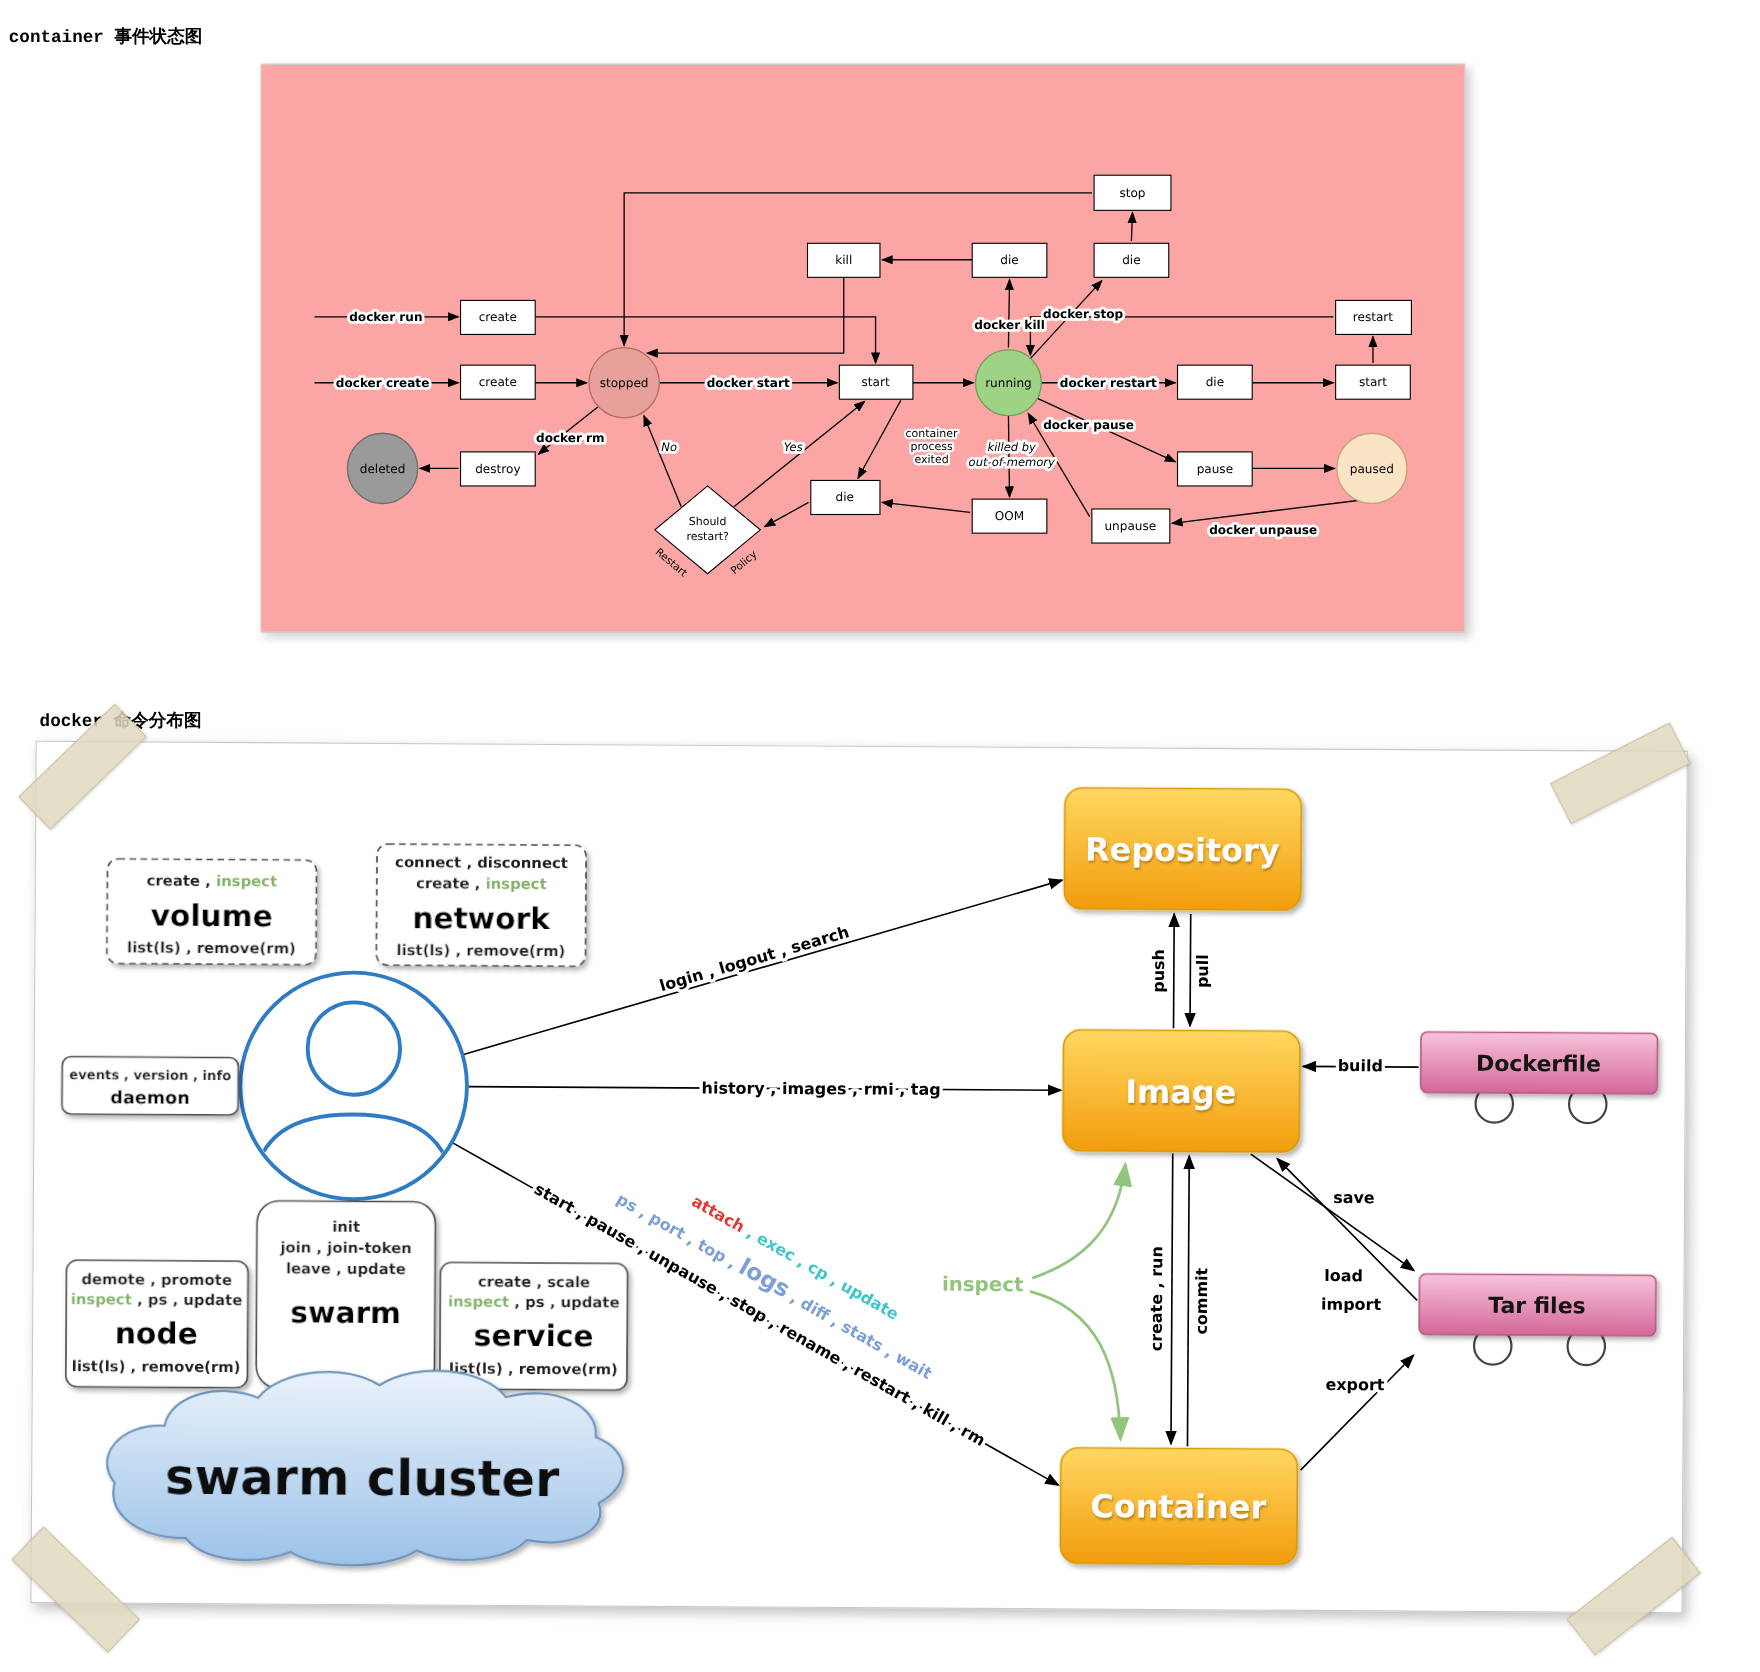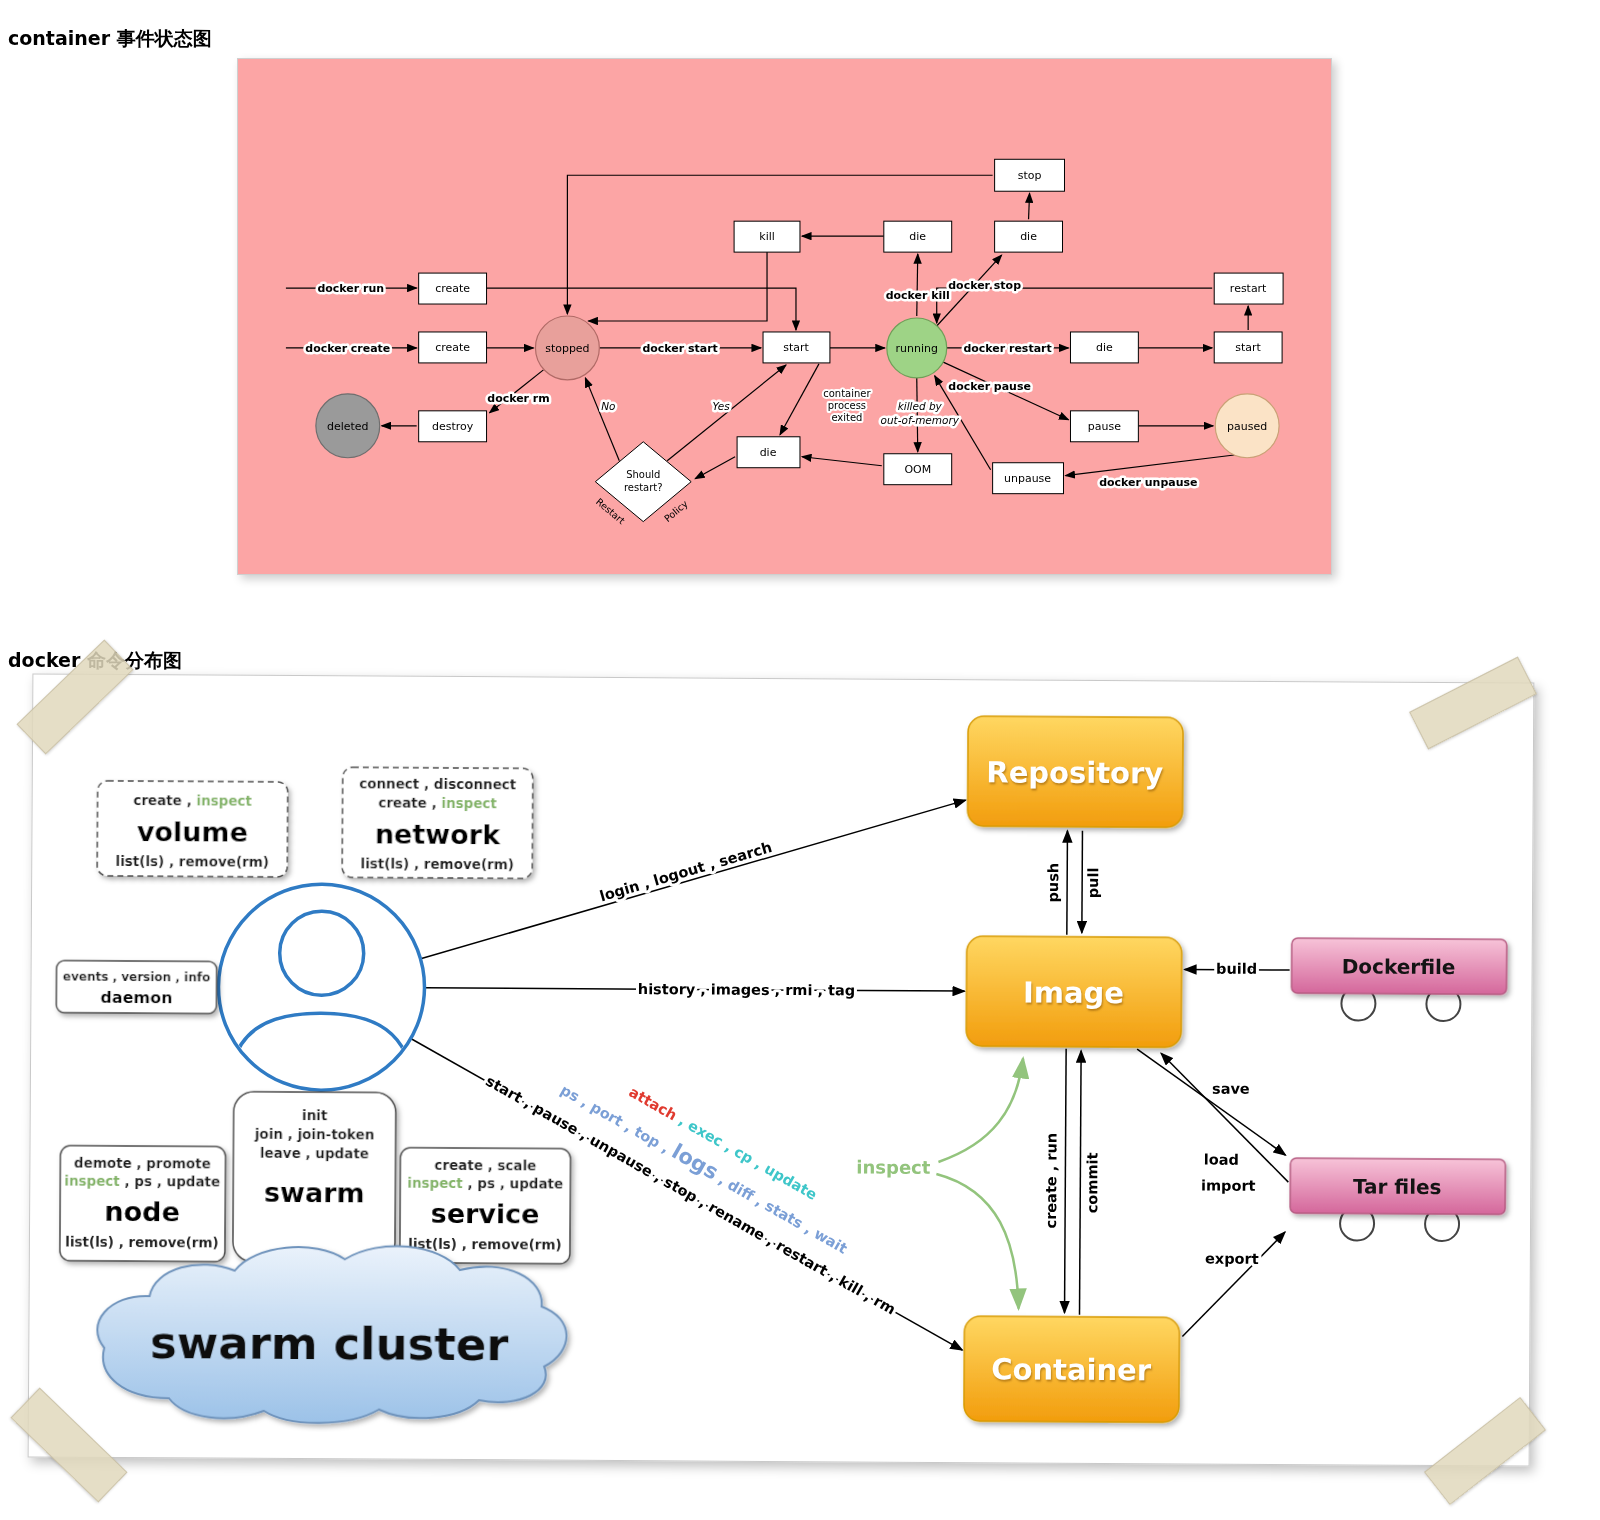--- a/index.html
+++ b/index.html
@@ -1,23 +1,23 @@
 <!DOCTYPE html>
 <html><head>
 <meta charset="utf-8">
 <style>
   * { box-sizing: border-box; }
   html,body { margin:0; padding:0; }
   body {
     width:1600px; height:1520px; background:#ffffff; position:relative;
     font-family:"DejaVu Sans","Liberation Sans",sans-serif;
   }
-  .title { position:absolute; left:8px; font-size:19px; font-weight:bold; color:#000; }
+  .title { position:absolute; left:8px; font-size:16px; font-weight:bold; color:#000;font-family:Liberation Mono, monospace; }
   #title1 { top:10px; }
-  #title2 { top:632px; }
+  #title2 { top:632px;margin-left:28px; }
   .panel1 {
     position:absolute; left:237px; top:58px; width:1095px; height:517px;
     background:#fca5a5; border:1px solid #cfcfcf; box-shadow:4px 4px 9px rgba(0,0,0,0.20);
   }
   .panel2 {
     position:absolute; left:30px; top:678px; width:1502px; height:784px;
     background:#fff; border:1px solid #c9c9c9; box-shadow:4px 5px 12px rgba(0,0,0,0.25);
     transform:rotate(0.35deg);
   }
   .tape {

